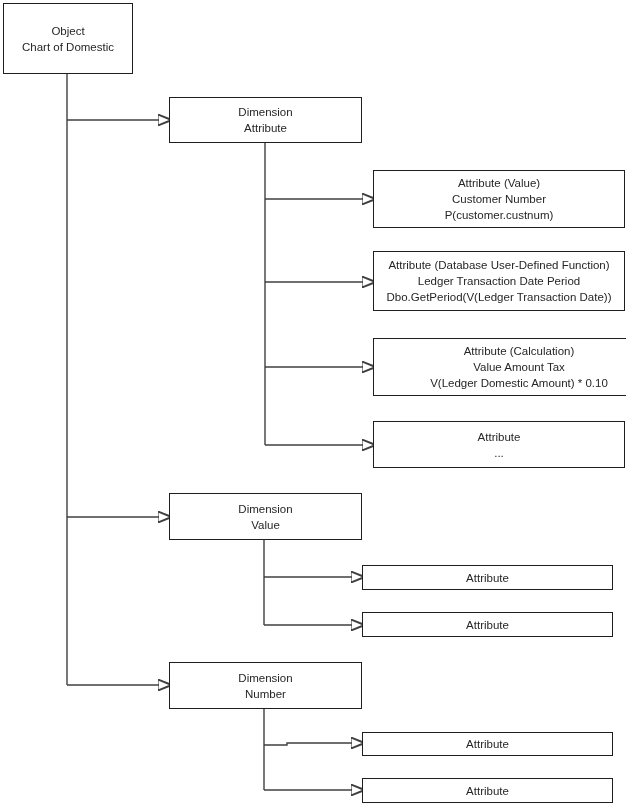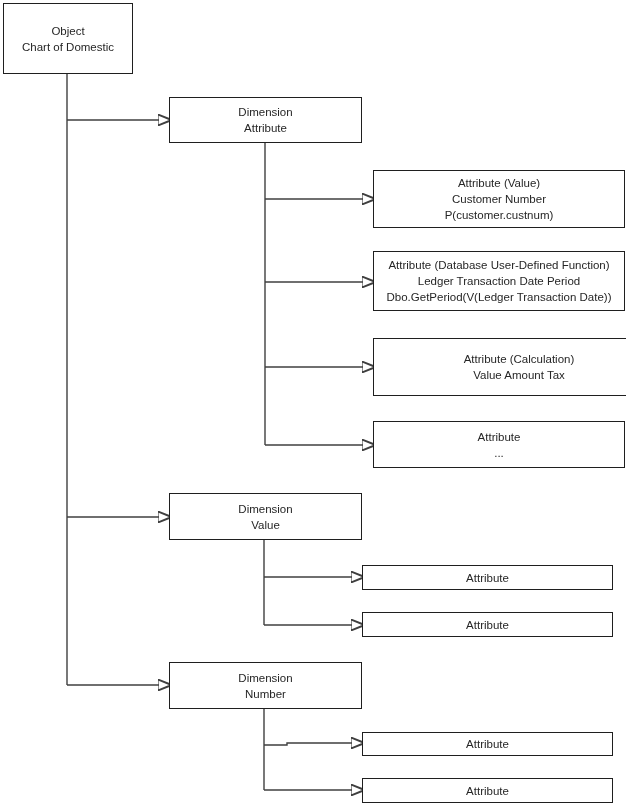--- a/index.html
+++ b/index.html
@@ -108,20 +108,21 @@
 
   <div class="node" id="n-attr-dbudf">
     <span>Attribute (Database User-Defined Function)</span>
     <span>Ledger Transaction Date Period</span>
     <span>Dbo.GetPeriod(V(Ledger Transaction Date))</span>
   </div>
 
   <div class="node" id="n-attr-calc">
     <span>Attribute (Calculation)</span>
     <span>Value Amount Tax</span>
+    <span>V(Ledger Domestic Amount) * 0.10</span>
   </div>
 
   <div class="node" id="n-attr-more">
     <span>Attribute</span>
     <span>...</span>
   </div>
 
   <div class="node" id="n-dim-item">
     <span>Dimension</span>
     <span>Value</span>

